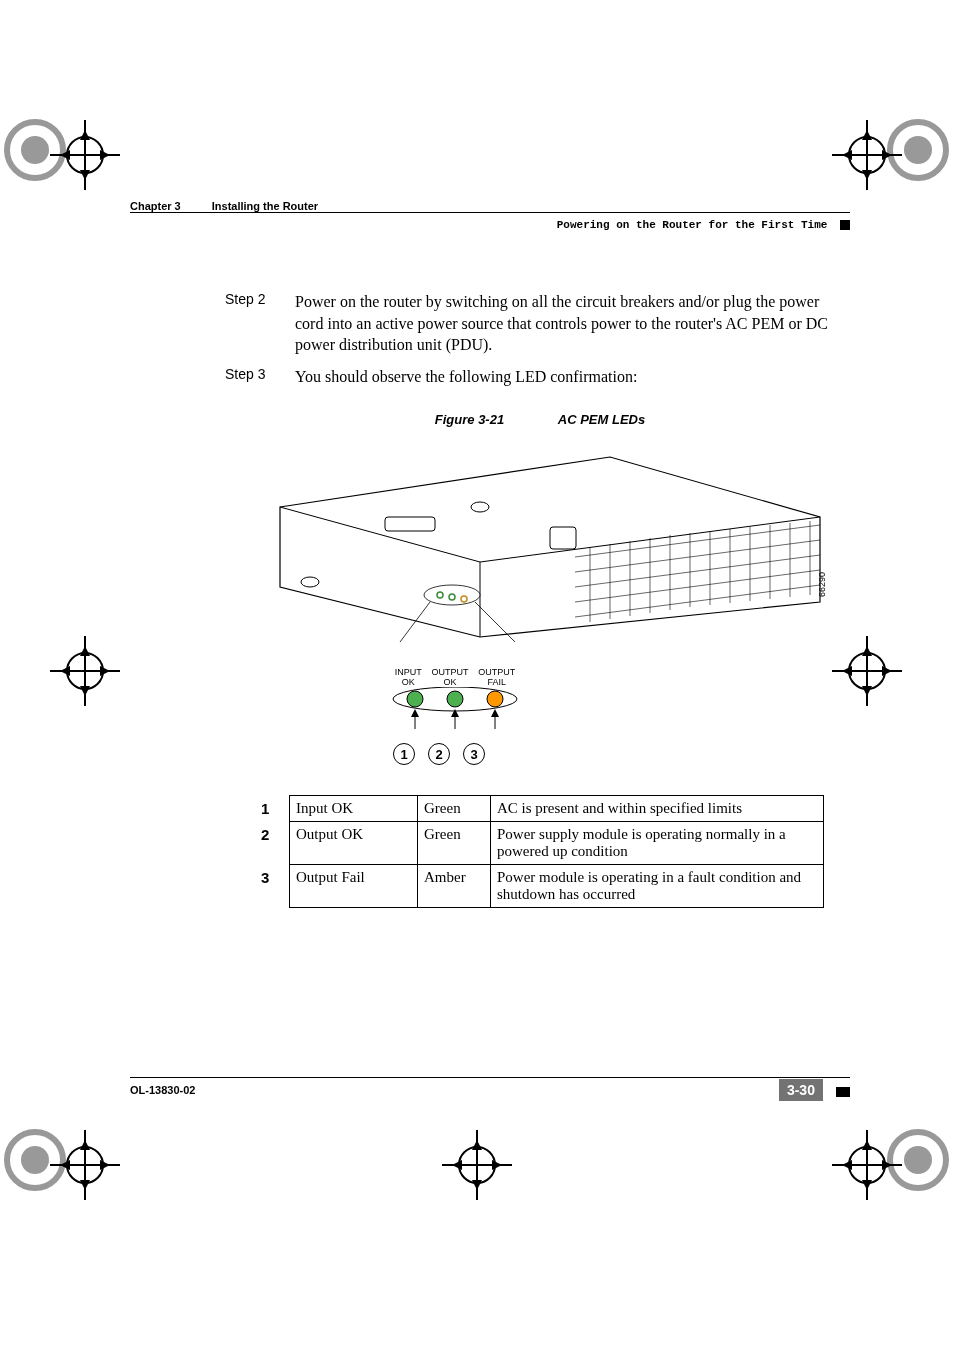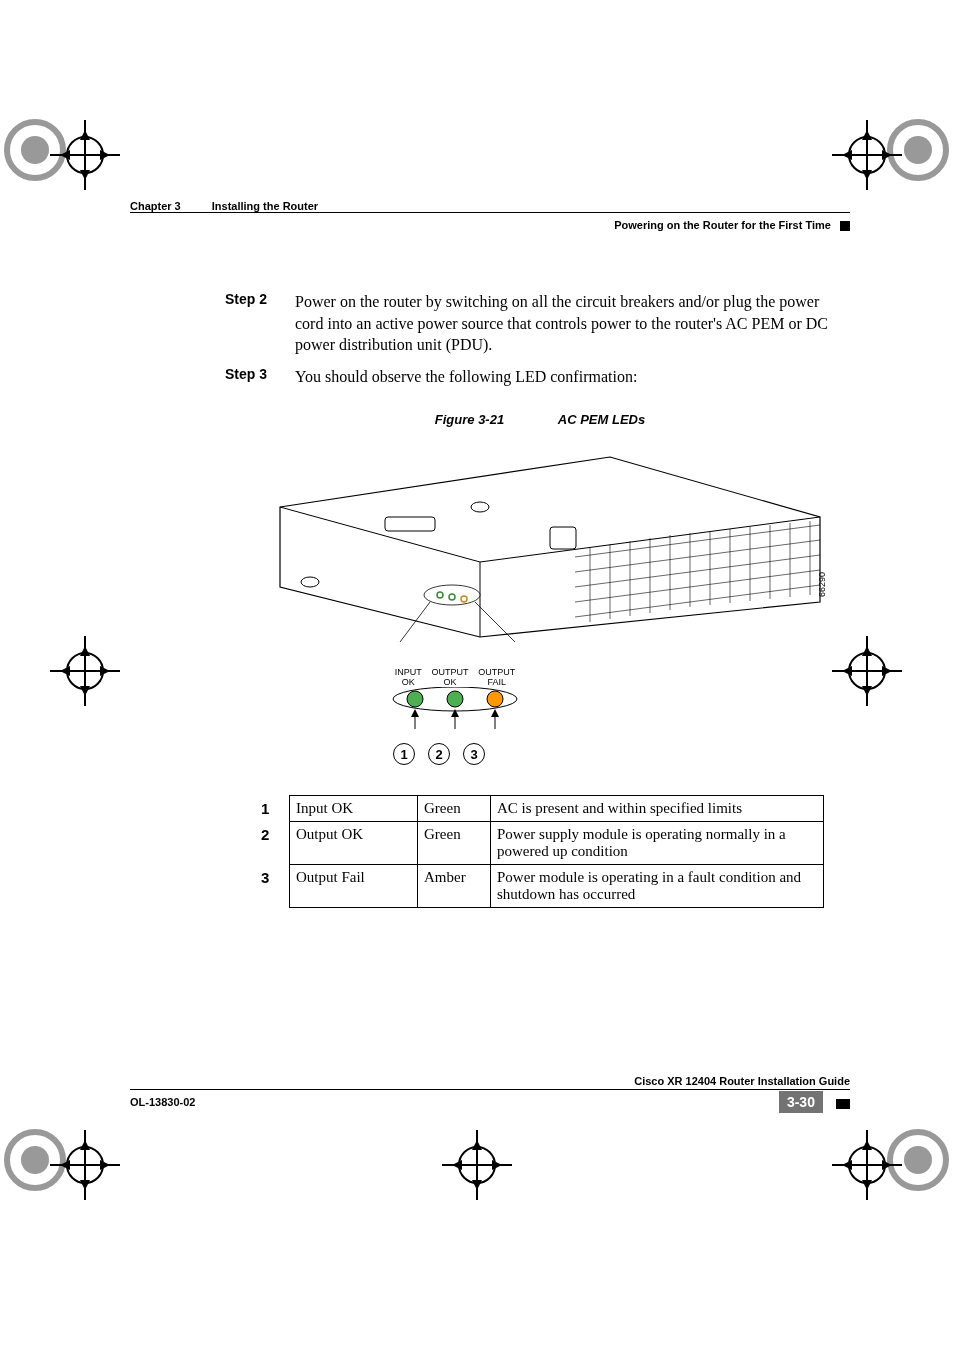--- a/index.html
+++ b/index.html
@@ -31,21 +31,21 @@
   }
   .chapter-label {
     flex: 0 0 auto;
   }
   .chapter-title {
     margin-left: 15px;
     padding-left: 16px;
   }
   .section-row {
     text-align: right;
-    font-family: Liberation Sans, sans-serif;
+    font-family: Liberation Mono, monospace;
     font-size: 11px;
     font-weight: bold;
     margin-top: 6px;
   }
   .section-end-block {
     display: inline-block;
     width: 10px;
     height: 10px;
     background: #000;
     vertical-align: middle;
@@ -54,21 +54,21 @@
   .content {
     margin-top: 60px;
   }
   .step-row {
     display: flex;
     margin-bottom: 10px;
   }
   .step-label {
     flex: 0 0 70px;
     font-family: Arial, Helvetica, sans-serif;
-    font-weight: bold;
+    font-weight: normal;
     font-size: 14px;
   }
   .step-body {
     flex: 1;
     font-size: 16px;
     line-height: 1.35;
   }
   .bullet-row {
     display: flex;
     margin-top: 8px;
@@ -403,21 +403,20 @@
       <td class="name">Output Fail</td>
       <td class="color">Amber</td>
       <td class="desc">Power module is operating in a fault condition and shutdown has occurred</td>
     </tr>
   </tbody>
     </table>
 
 </div>
 
 <div class="footer">
-  <div class="footer-title">Cisco XR 12404 Router Installation Guide</div>
   <div class="footer-line"></div>
   <div class="footer-row">
     <span>OL-13830-02</span>
     <span>
       <span class="page-badge">3-30</span>
       <span class="page-end-block"></span>
     </span>
   </div>
 </div>
 

